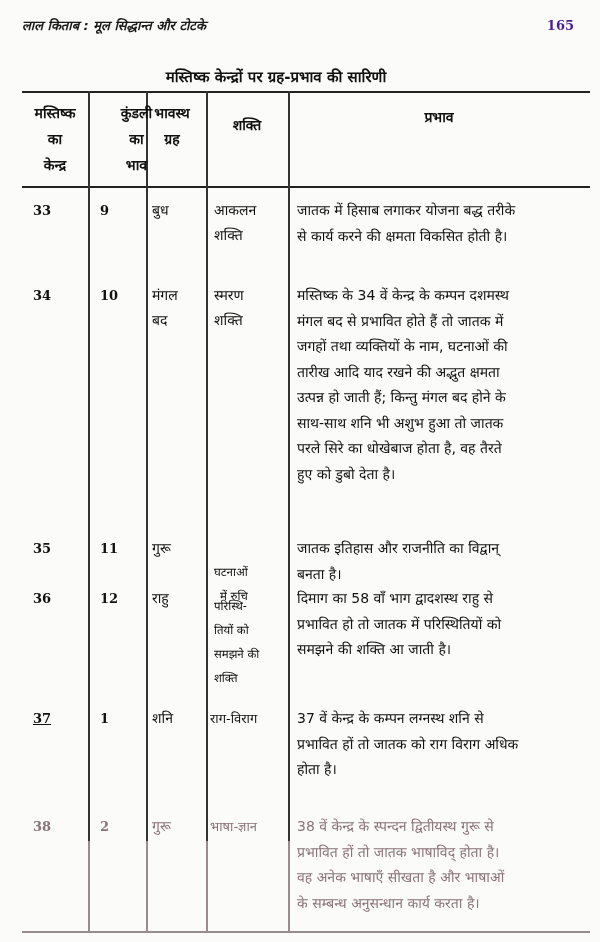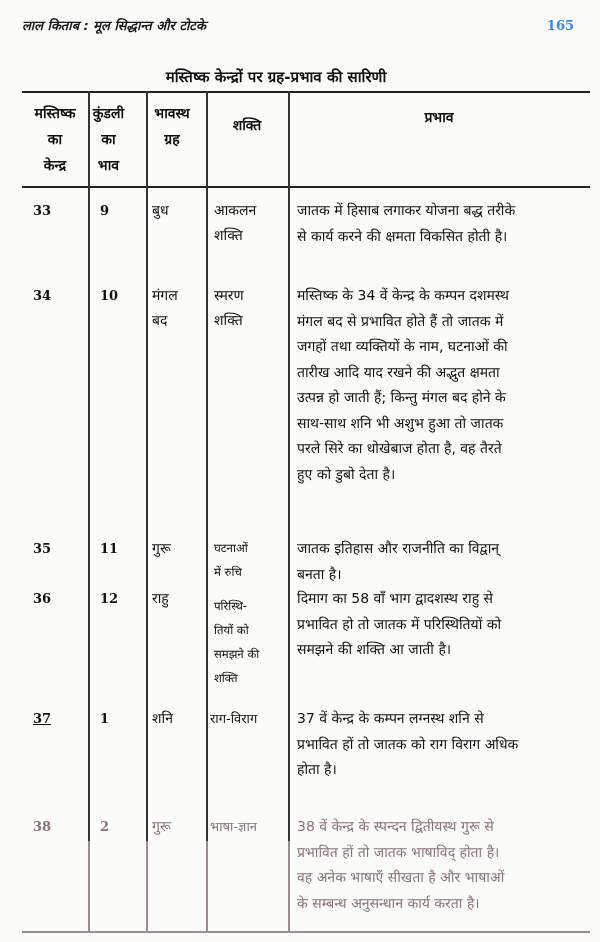--- a/index.html
+++ b/index.html
@@ -9,21 +9,21 @@
     font-family: "DejaVu Sans", sans-serif;
     color: #111;
     position: relative;
   }
   .running-head {
     position: absolute; left: 22px; top: 16px;
     font-size: 13px; font-style: italic; font-weight: bold; color: #1a1a1a;
   }
   .page-no {
     position: absolute; right: 26px; top: 18px;
-    font-family: "DejaVu Serif", serif; font-size: 13px; font-weight: bold; color: #3b82f6; margin-left: 41px;
+    font-family: "DejaVu Serif", serif; font-size: 13px; font-weight: bold; color: #4c1d95; margin-left: 41px;
   }
   .table-title {
     position: absolute; left: 0; width: 552px; top: 66px;
     text-align: center; font-size: 15px; font-weight: bold;
   }
   .rule { position: absolute; left: 22px; width: 568px; height: 2px; background: #222; }
   .vline { position: absolute; width: 1.5px; background: #333; }
   .cell { position: absolute; font-size: 14px; line-height: 25px; }
   .hdr { font-weight: bold; text-align: center; font-size: 14px; line-height: 26px; }
   .num { font-family: "DejaVu Serif", serif; font-weight: bold; font-size: 13px; }
@@ -50,21 +50,21 @@
 <div class="vline" style="left:206px; top:91px; height:750px;"></div>
 <div class="vline faded-line" style="left:206px; top:841px; height:90px;"></div>
 <div class="vline" style="left:288px; top:91px; height:750px;"></div>
 <div class="vline faded-line" style="left:288px; top:841px; height:90px;"></div>
 
 <div class="cell hdr" style="left:22px; width:66px; top:100px;">
   <div>मस्तिष्क</div>
     <div>का</div>
     <div>केन्द्र</div>
 </div>
-<div class="cell hdr" style="left:76px; width:65px; top:100px;">
+<div class="cell hdr" style="left:104px; width:65px; top:100px;">
   <div>कुंडली</div>
     <div>का</div>
     <div>भाव</div>
 </div>
 <div class="cell hdr" style="left:146px; width:52px; top:100px;">
   <div>भावस्थ</div>
     <div>ग्रह</div>
 </div>
 <div class="cell hdr" style="left:206px; width:82px; top:112px;">शक्ति</div>
 <div class="cell hdr" style="left:288px; width:302px; top:104px;">प्रभाव</div>
@@ -107,21 +107,21 @@
       <div>हुए को डुबो देता है।</div>
   </div>
 </div>
 
 <div>
   <div class="cell num" style="left:33px; top:536px;">35</div>
   <div class="cell num" style="left:100px; top:536px;">11</div>
   <div class="cell" style="left:152px; top:536px;">
       <div>गुरू</div>
     </div>
-  <div class="cell small" style="left:214px; top:536px;">
+  <div class="cell small" style="left:214px; top:560px;text-align:right;">
       <div>घटनाओं</div>
       <div>में रुचि</div>
     </div>
   <div class="cell effect" style="left:297px; top:536px;">
     <div>जातक इतिहास और राजनीति का विद्वान्</div>
       <div>बनता है।</div>
   </div>
 </div>
 
 <div>

